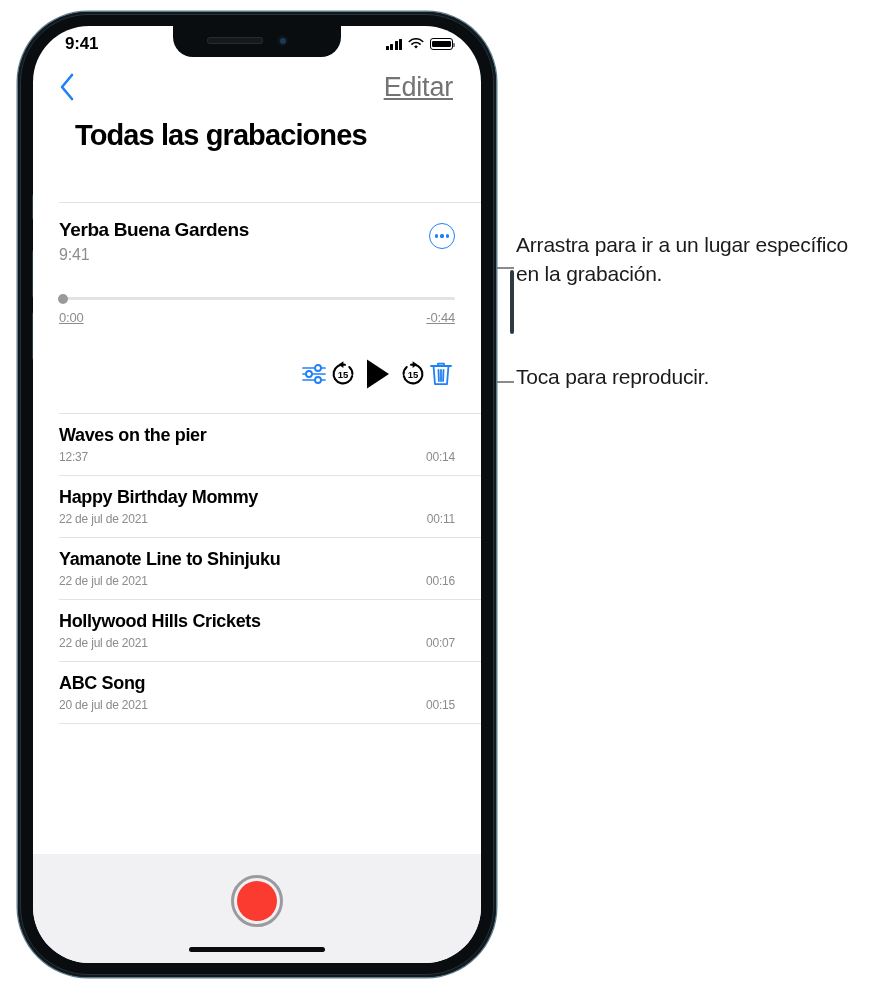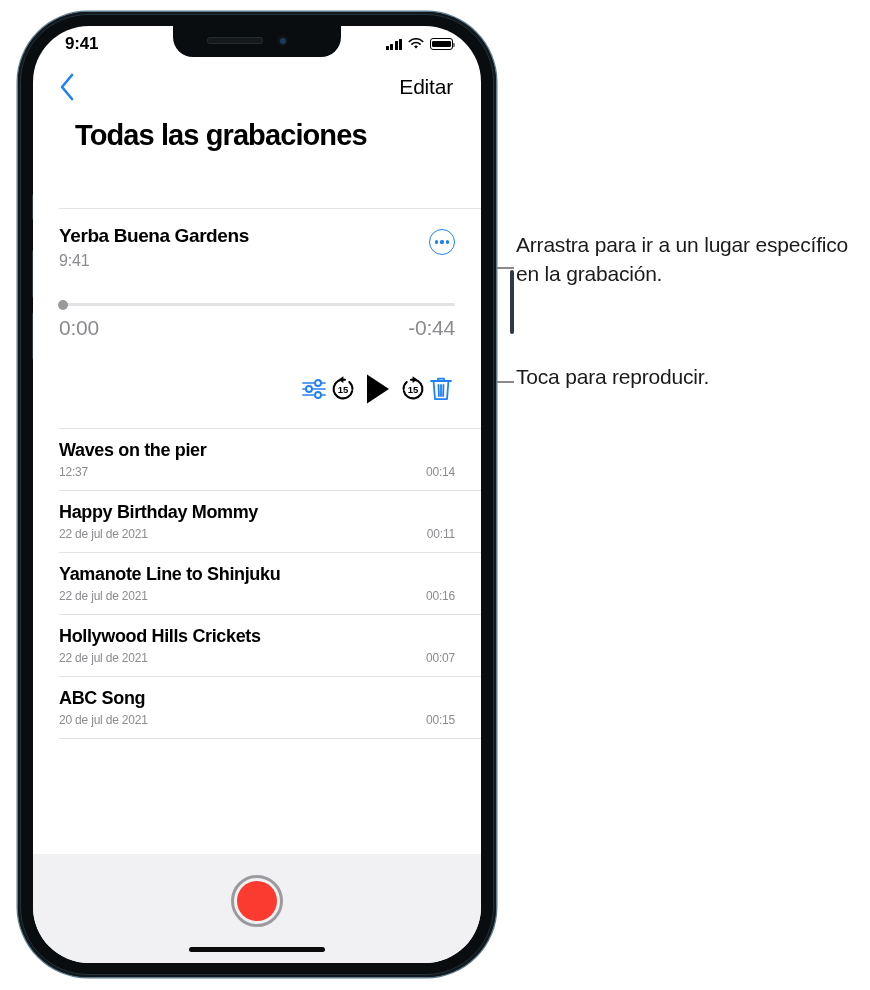--- a/index.html
+++ b/index.html
@@ -94,53 +94,53 @@
   }
   #battery-fill{width:100%;height:100%;background:#000;border-radius:1.2px;}
 
   
   #nav-bar{
     position:absolute;left:0;top:36px;width:448px;height:50px;
     display:flex;align-items:center;justify-content:space-between;
     padding:0 28px 0 26px;box-sizing:border-box;
   }
   #back-button{width:22px;height:30px;cursor:pointer;display:flex;align-items:center;}
-  #edit-button{font-size:21px;color:#000000;letter-spacing:-0.2px;cursor:pointer;}
+  #edit-button{font-size:27px;color:#737373;letter-spacing:-0.2px;cursor:pointer;text-decoration:underline;}
 
   
   #page-title{
     position:absolute;left:42px;top:88px;width:400px;
     font-size:29px;font-weight:bold;color:#000;letter-spacing:-0.9px;
     line-height:42px;
   }
 
   
   #content{
     position:absolute;left:0;top:176px;width:448px;height:653px;
-    background:#fff;overflow:hidden;margin-top:6px;
+    background:#fff;overflow:hidden;
   }
   .hr{height:1px;background:#e2e2e4;margin-left:26px;}
 
   
   #player-card{padding:16px 26px 0 26px;}
   #player-head{display:flex;align-items:flex-start;justify-content:space-between;}
   #player-title{font-size:19px;font-weight:bold;color:#000;letter-spacing:-0.4px;}
   #player-date{font-size:16px;color:#8b8b90;margin-top:5px;letter-spacing:-0.2px;}
   #more-button{
     width:26px;height:26px;border-radius:50%;border:1.7px solid #2080f7;
     display:flex;align-items:center;justify-content:center;gap:2.4px;
     margin-top:4px;cursor:pointer;flex:none;box-sizing:border-box;
   }
   #more-button span{width:3.2px;height:3.2px;border-radius:50%;background:#2080f7;display:block;}
 
   #scrubber-wrap{margin-top:26px;position:relative;height:16px;}
   #scrub-track{position:absolute;left:0;top:7px;width:100%;height:3.4px;background:#e3e3e5;border-radius:2px;}
   #scrub-knob{position:absolute;left:-1px;top:4px;width:10px;height:10px;border-radius:50%;background:#9a9a9e;}
   #time-row{display:flex;justify-content:space-between;margin-top:4px;}
-  .time-label{font-size:21px;color:#8b8b90;letter-spacing:-0.2px;}
+  .time-label{font-size:13px;color:#8b8b90;letter-spacing:-0.2px;text-decoration:underline;}
 
   #transport{
     display:flex;align-items:center;justify-content:flex-end;
     margin-top:28px;padding:0 2px 0 4px;height:42px;
   }
   .ctrl{cursor:pointer;display:flex;align-items:center;justify-content:center;}
 
   
   .rec-row{
     padding:11px 26px 11px 26px;cursor:pointer;

